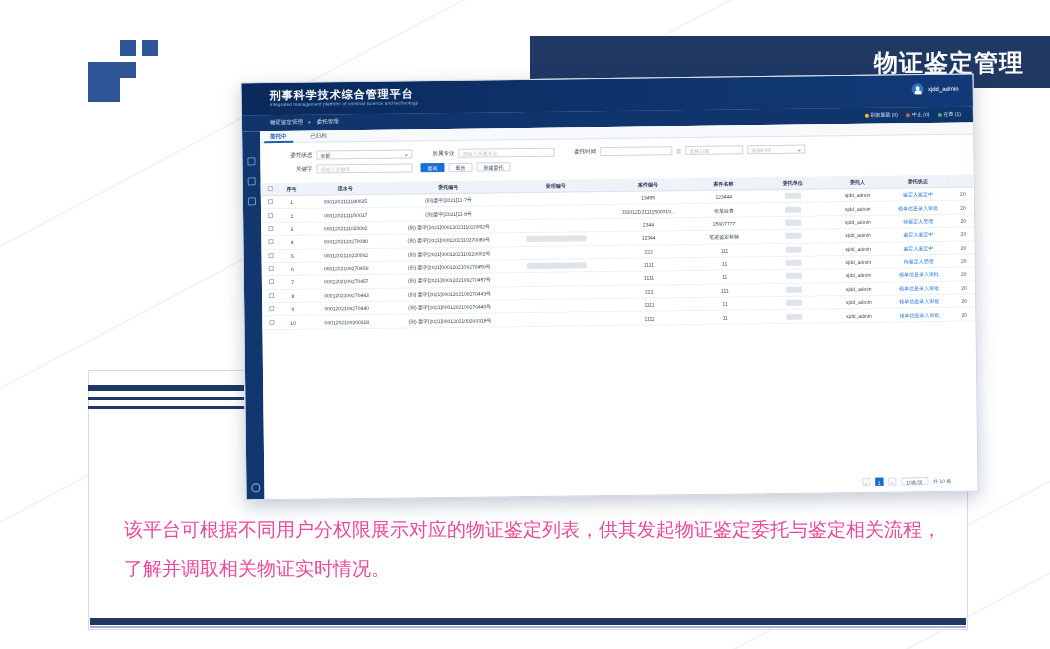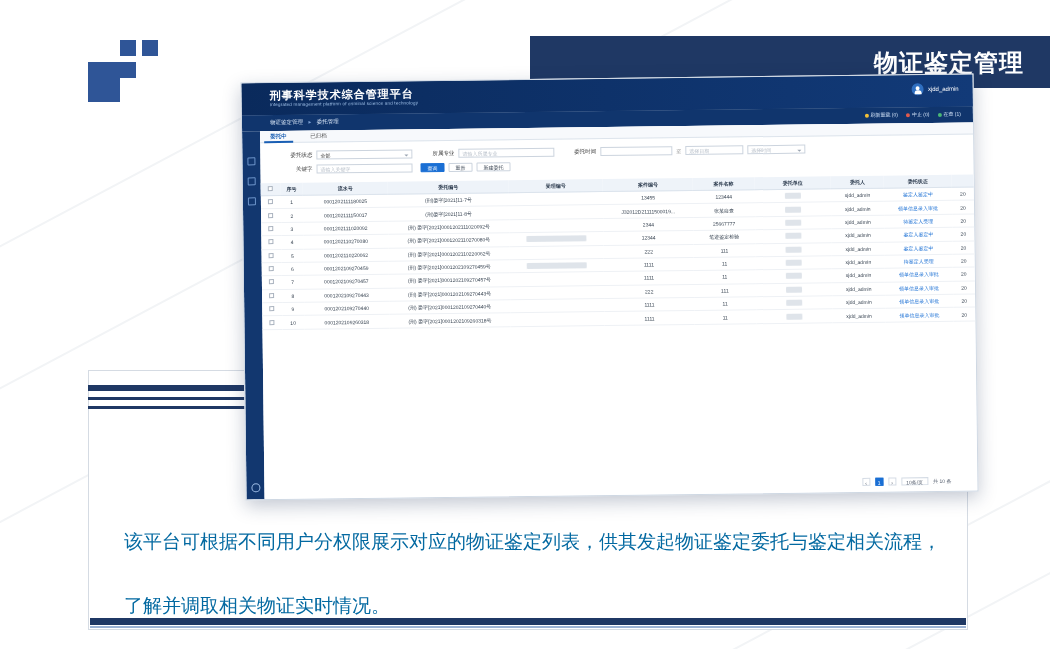--- a/index.html
+++ b/index.html
@@ -38,21 +38,21 @@
   
   .caption-card {
     position:absolute; left:88px; top:370px; width:880px; height:260px;
     background:#ffffff; border:1px solid #d5dbe3;
   }
   .caption-bars { position:absolute; left:88px; top:385px; width:160px; }
   .cbar { height:6px; background:#1f3864; margin-bottom:6px; }
   .cbar.thin { height:3px; }
   .caption-text {
     position:absolute; left:124px; top:510px; width:820px;
-    font-size:19px; line-height:64px; color:#0369a1;
+    font-size:19px; line-height:39px; color:#ec4899;
   }
   .caption-rule {
     position:absolute; left:90px; top:618px; width:876px; height:7px;
     background:#1f3864;
   }
   .caption-rule:after {
     content:""; position:absolute; left:0; top:8px; width:876px; height:2px;
     background:#9bb2d4;
   }
 

